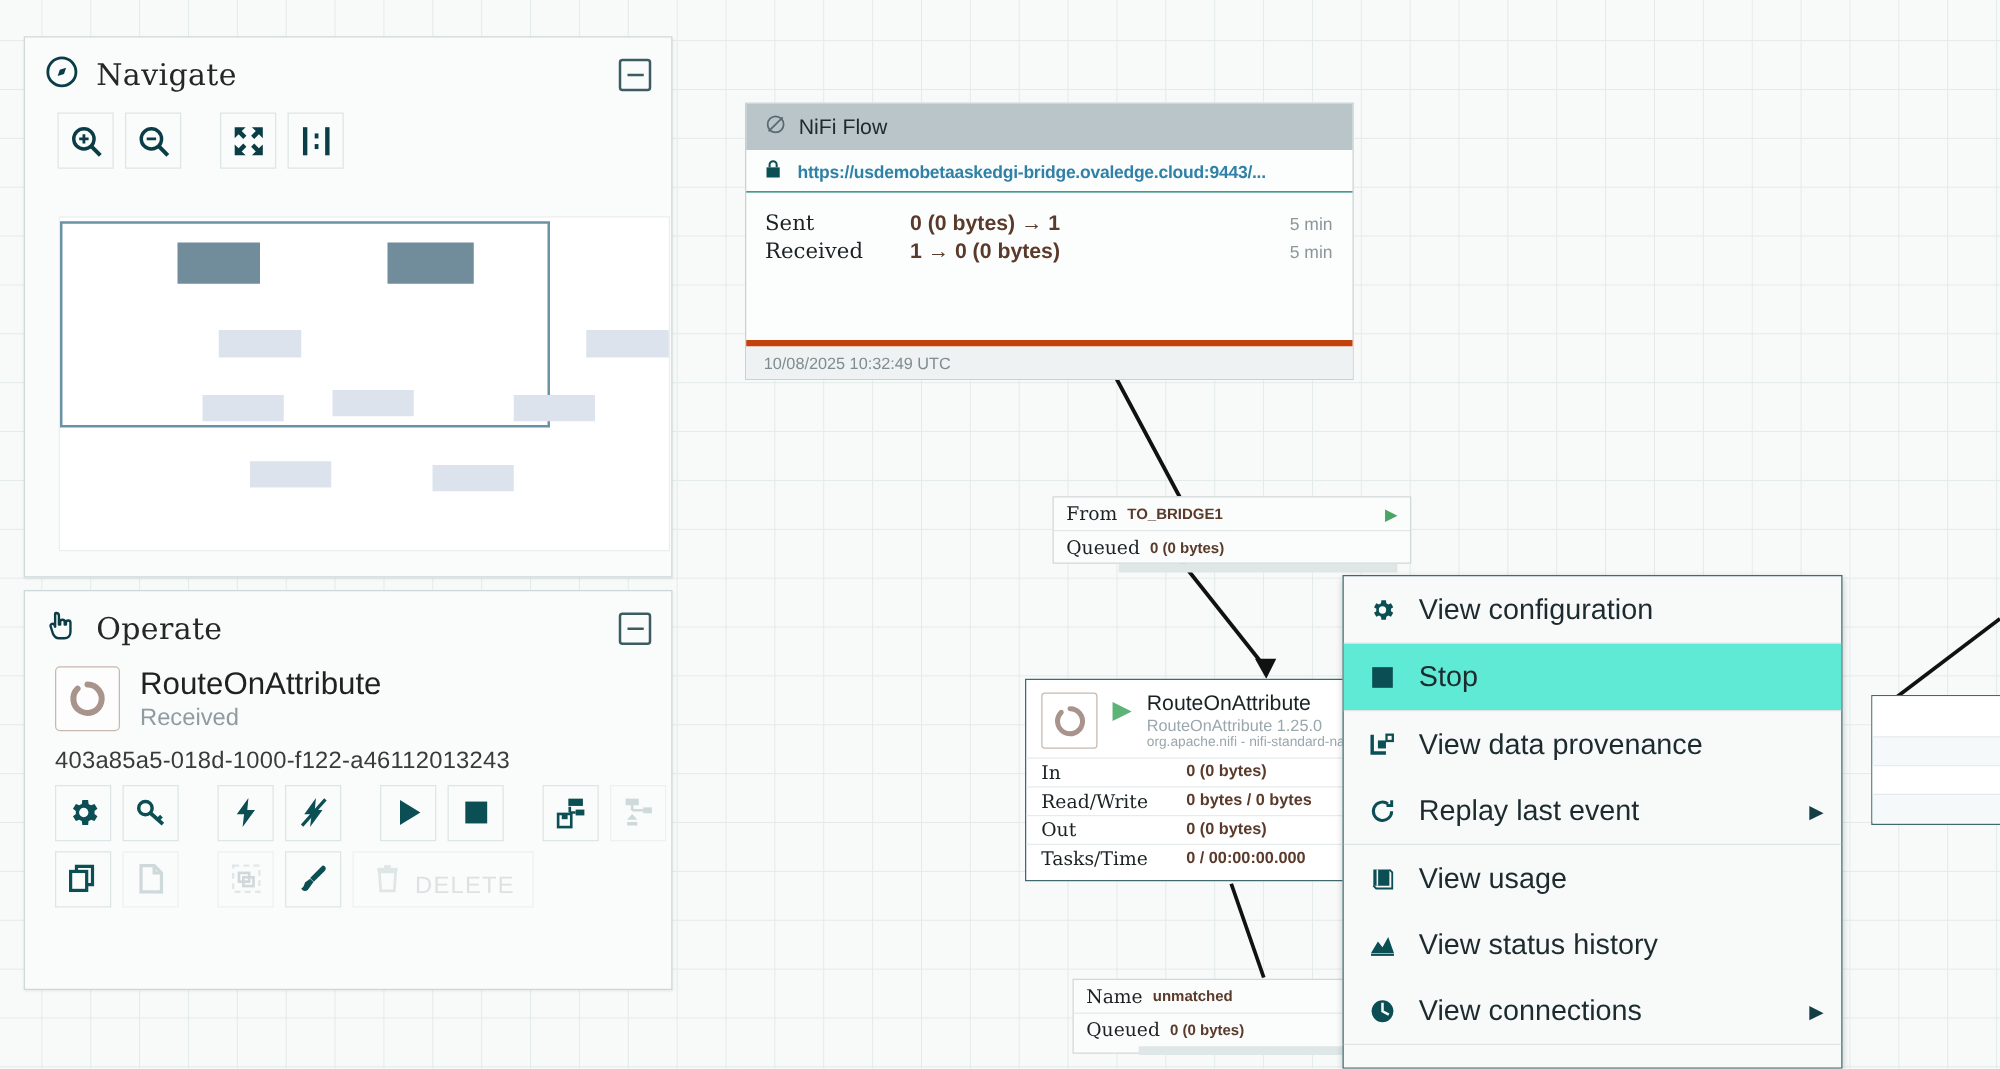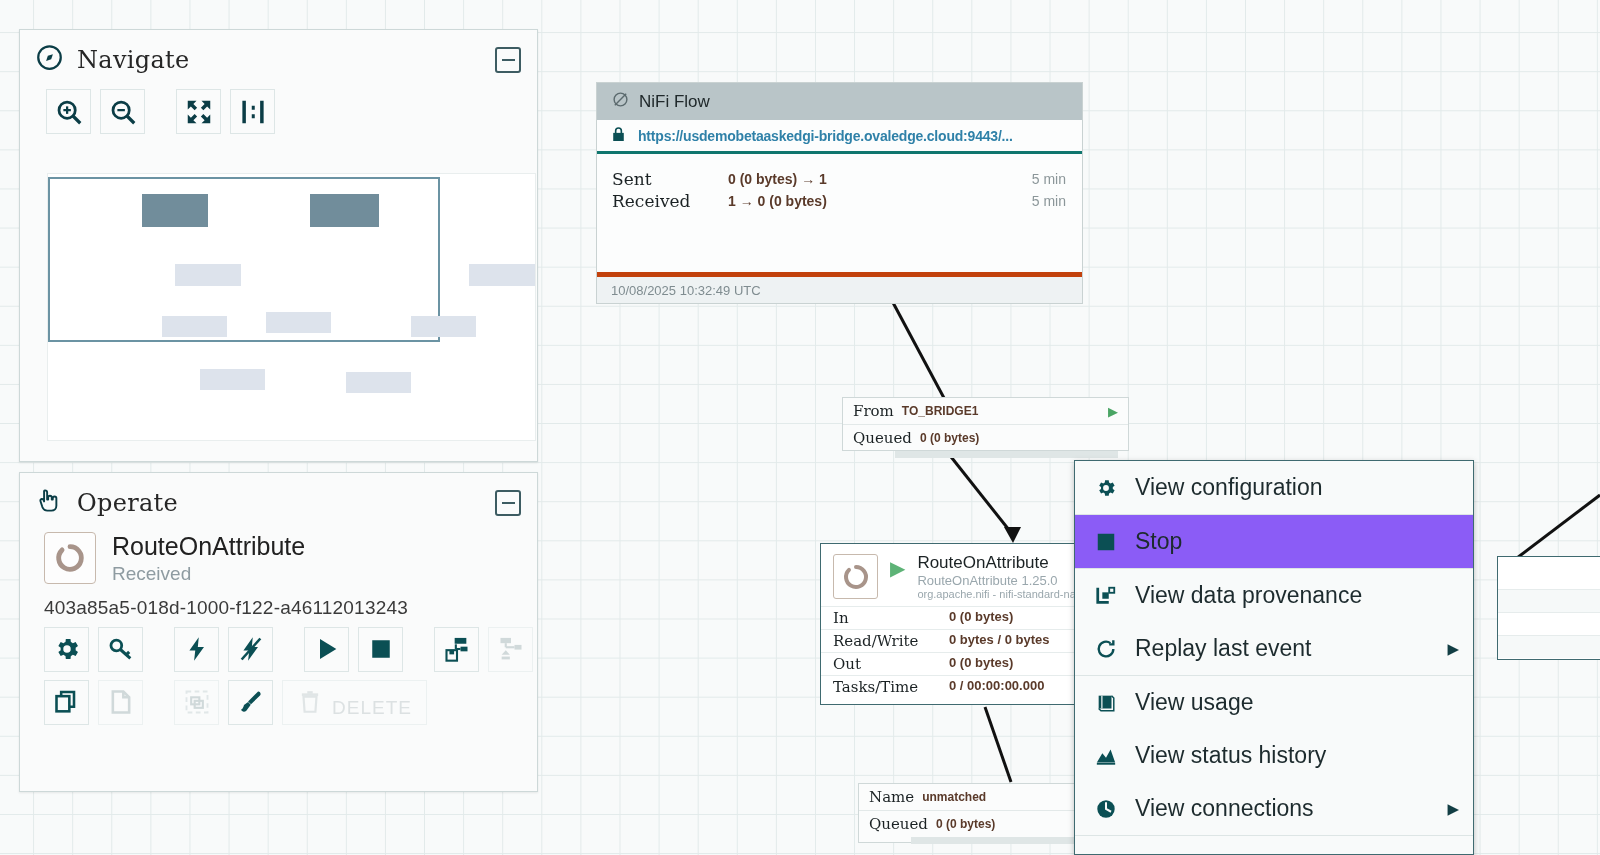--- a/index.html
+++ b/index.html
@@ -101,27 +101,27 @@
     position:absolute; left:596px; top:82px; width:487px; height:222px;
     background:#fcfdfd; border:1px solid #c9d2d2;
   }
   .fb-head{
     background:#b9c5c8; height:37px; display:flex; align-items:center;
     gap:10px; padding-left:15px;
   }
   .fb-head-title{font-size:17px;color:#20292b;}
   .fb-url{
     height:34px;display:flex;align-items:center;gap:13px;padding-left:15px;
-    border-bottom:3px solid #0f766e;
+    border-bottom:1px solid #0f766e;
   }
   .fb-url span{font-size:14px;color:#2f81a8;font-weight:bold;letter-spacing:-.2px;}
   .fb-stats{padding:14px 0 0 0;}
   .fb-row{display:flex;align-items:center;font-size:17px;padding:1px 16px 1px 15px;}
   .fb-row .k{width:116px;color:#1b2224;font-family:"DejaVu Serif",serif;}
-  .fb-row .v{flex:1;color:#5a3a2a;font-weight:bold;font-size:14px;}
+  .fb-row .v{flex:1;color:#5a3a2a;font-weight:bold;font-size:17px;}
   .fb-row .t{color:#8b9699;font-size:14px;}
   .fb-foot{
     position:absolute;left:0;right:0;bottom:0;height:31px;
     background:#eef2f3;border-top:5px solid #c2410c;
     display:flex;align-items:center;padding-left:14px;
     font-size:13px;color:#7f8c90;
   }
 
   
   .conn{
@@ -166,21 +166,21 @@
     background:#f8fafa; border:1px solid #3f6a70;
     box-shadow:0 2px 6px rgba(0,0,0,.25);
     z-index:50;
   }
   .mi{
     display:flex;align-items:center;gap:16px;
     height:53px; padding:0 14px 0 18px;
     font-size:23px;color:#1d2b2e;
     position:relative;
   }
-  .mi.sel{background:#8b5cf6;}
+  .mi.sel{background:#5eead4;}
   .mi .arrow{margin-left:auto;color:#123e44;font-size:15px;}
   .mi-sep{height:1px;background:#dde5e5;margin:0;}
   .mi-ico{width:26px;display:flex;justify-content:center;align-items:center;flex:0 0 auto;}
 
   
   #procRight{
     position:absolute; left:1497px; top:556px; width:140px; height:104px;
     background:#ffffff; border:1.5px solid #3f6a70; z-index:2;
   }
   .pr2-row{height:23px;border-top:1px solid #e6ecec;background:#f6f9f9;}

